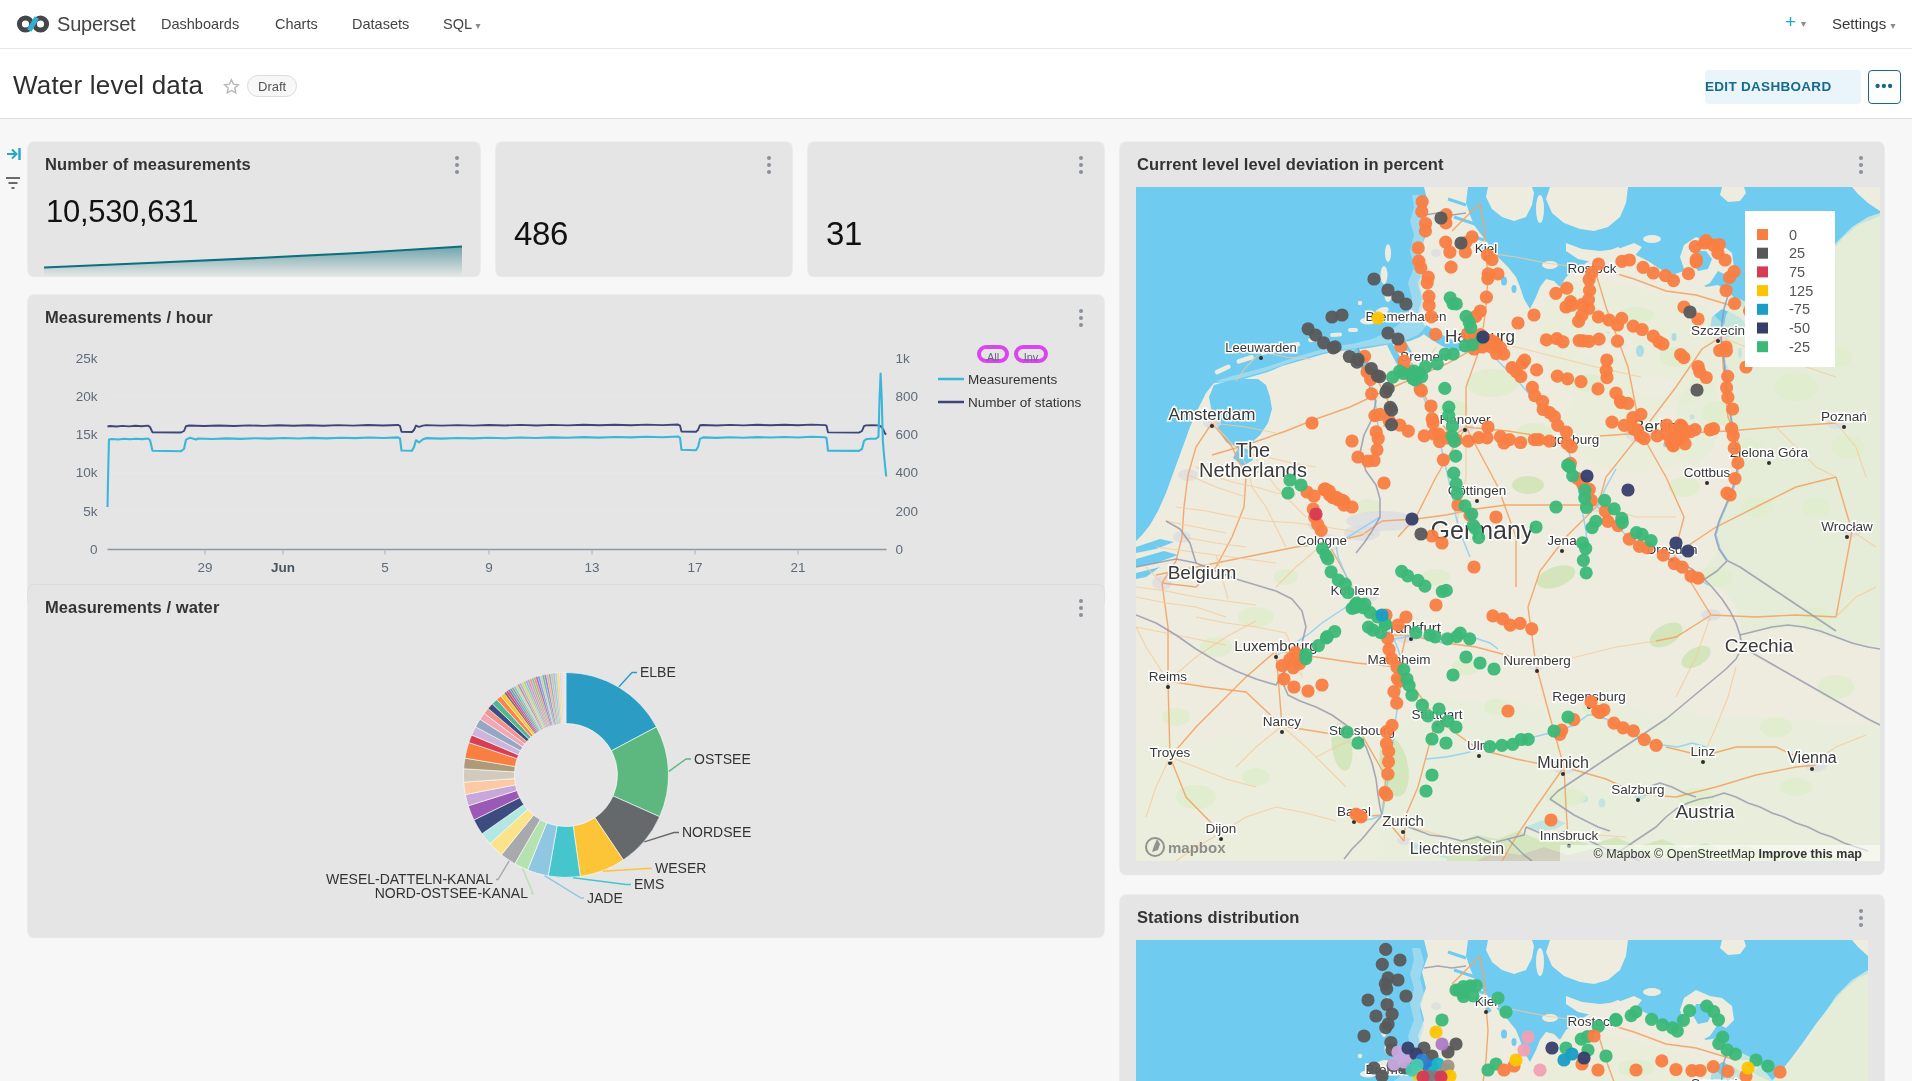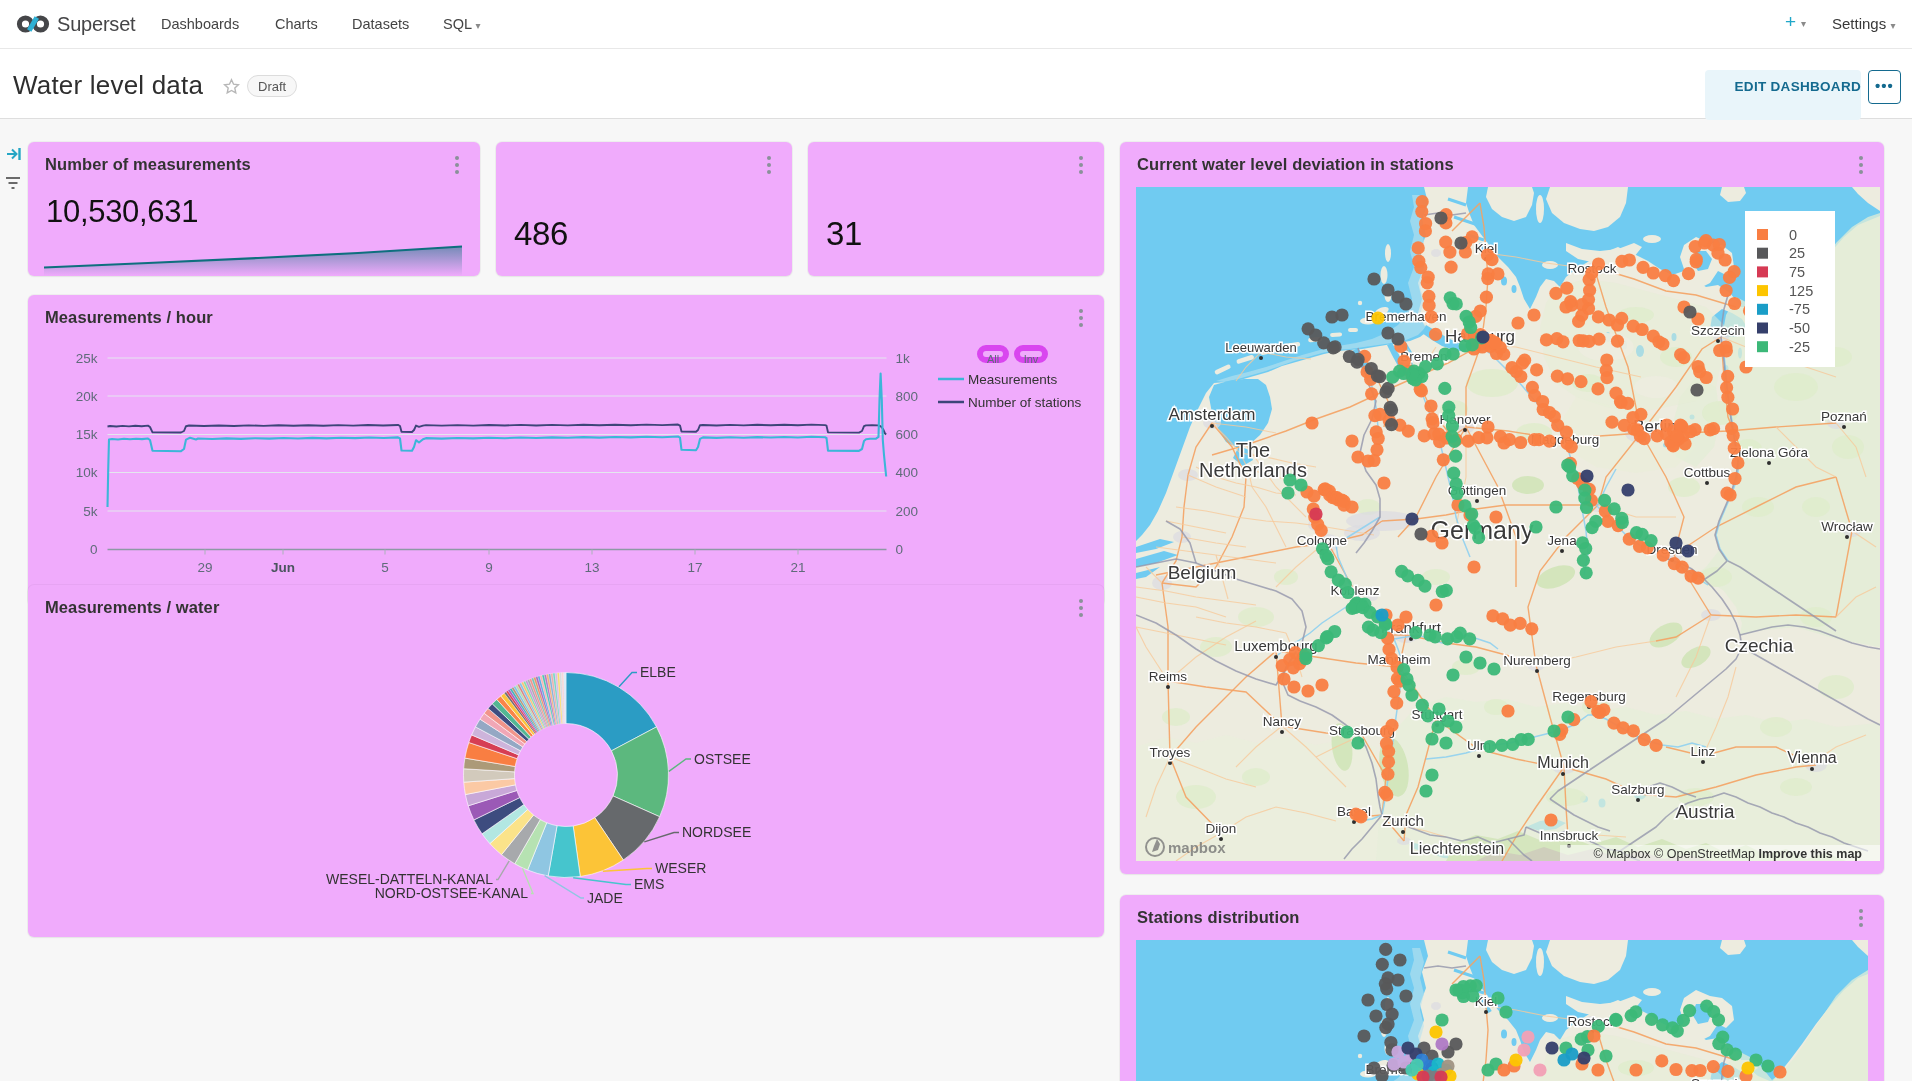--- a/index.html
+++ b/index.html
@@ -5,31 +5,31 @@
  font-family:"Liberation Sans",sans-serif;position:relative}
 .abs{position:absolute}
 .navbar{position:absolute;left:0;top:0;width:1912px;height:49px;background:#fff;
  border-bottom:1px solid #e8e8e8;z-index:5}
 .navitem{position:absolute;top:0;height:48px;line-height:48px;font-size:14.5px;color:#444}
 .titlebar{position:absolute;left:0;top:49px;width:1912px;height:70px;background:#fff;
  border-bottom:1px solid #dedede;z-index:4}
 .h1{position:absolute;left:13px;top:21px;font-size:26px;font-weight:normal;color:#2e2e2e;letter-spacing:0.2px}
 .draft{position:absolute;left:247px;top:26px;height:22px;line-height:20px;padding:1px 10px;
  border:1px solid #dcdcdc;border-radius:11px;background:#f7f7f7;color:#555;font-size:13px}
-.editbtn{position:absolute;left:1705px;top:21px;width:156px;height:50px;background:#e9f5fa;
- border-radius:4px;color:#146a8f;font-weight:bold;font-size:13.5px;text-align:right;
+.editbtn{position:absolute;left:1705px;top:21px;width:156px;height:34px;background:#e9f5fa;
+ border-radius:4px;color:#146a8f;font-weight:bold;font-size:13.5px;text-align:left;
  line-height:34px;letter-spacing:0.3px}
 .dotbtn{position:absolute;left:1868px;top:21px;width:33px;height:34px;border:1px solid #146a8f;
  border-radius:4px;color:#146a8f;font-weight:bold;text-align:center;line-height:30px;font-size:15px;letter-spacing:1px}
-.card{position:absolute;background:#f0abfc;border-radius:6px;box-shadow:0 0 0 1px rgba(0,0,0,0.035),0 1px 2px rgba(0,0,0,0.04)}
+.card{position:absolute;background:#e5e5e5;border-radius:6px;box-shadow:0 0 0 1px rgba(0,0,0,0.035),0 1px 2px rgba(0,0,0,0.04)}
 .ctitle{position:absolute;left:17px;top:13px;font-size:16.5px;font-weight:bold;color:#333;letter-spacing:0.1px}
 .kebab{position:absolute;right:21px;top:14px;width:4px}
 .kebab i{display:block;width:4px;height:4px;border-radius:50%;background:#8a9199;margin-bottom:3px}
 .bignum{position:absolute;left:18px;font-size:31px;color:#111;letter-spacing:-0.3px}
-.leg-pill{position:absolute;border:6px solid #d946ef;border-radius:9px;color:#5f6b7a;
+.leg-pill{position:absolute;border:4px solid #d946ef;border-radius:9px;color:#5f6b7a;
  font-size:11px;text-align:center;height:18px;line-height:16px}
 </style></head><body>
 <div class="navbar">
  <svg class="abs" style="left:16px;top:11px" width="34" height="26" viewBox="0 0 34 26">
   <circle cx="9.5" cy="13" r="6.1" fill="none" stroke="#454649" stroke-width="5"></circle>
   <circle cx="24.5" cy="13" r="6.1" fill="none" stroke="#454649" stroke-width="5"></circle>
   <path d="M13.2,19.6 L20.8,6.4" stroke="#2fb0d4" stroke-width="5"></path>
  </svg>
  <div class="navitem" style="left:57px;font-size:20px;font-weight:normal;color:#454547;letter-spacing:-0.2px">Superset</div>
  <div class="navitem" style="left:161px">Dashboards</div>
@@ -219,21 +219,21 @@
       <text x="606" y="304" font-size="14" fill="#333" text-anchor="start">EMS</text>
       <polyline points="516.6,290.7 553.0,313.0 556.0,313.0" fill="none" stroke="#8fc6e2" stroke-width="1.4"></polyline>
       <text x="559" y="317.5" font-size="14" fill="#333" text-anchor="start">JADE</text>
       <polyline points="494.5,283.3 505.0,308.5 503.0,308.5" fill="none" stroke="#b6e2b2" stroke-width="1.4"></polyline>
       <text x="500" y="313" font-size="14" fill="#333" text-anchor="end">NORD-OSTSEE-KANAL</text>
       <polyline points="481.2,275.9 470.0,294.5 468.0,294.5" fill="none" stroke="#a7a9ac" stroke-width="1.4"></polyline>
       <text x="465" y="299" font-size="14" fill="#333" text-anchor="end">WESEL-DATTELN-KANAL</text>
     </svg>
   </div>
 <div class="card" style="left:1120px;top:142px;width:764px;height:732px">
-    <div class="ctitle">Current water level deviation in stations</div>
+    <div class="ctitle">Current level level deviation in percent</div>
     <div class="kebab">
       <i></i>
       <i></i>
       <i></i>
     </div>
     <div class="abs" style="left:16px;top:45px;width:744px;height:674px;overflow:hidden"><svg width="744" height="674" viewBox="0 0 744 674">
         <rect x="0" y="0" width="744" height="674" fill="#edecdf"></rect>
         <path d="M0,0 H744 V29 L722,38 L708,50 L694,66 L680,84 L666,104 L654,120 L646,130 L636,142 L622,136 L610,126 L602,116 L594,106 L582,98 L570,100 L558,92 L548,84 L536,88 L524,82 L512,74 L500,68 L490,64 L482,60 L472,64 L460,70 L450,76 L440,82 L430,90 L424,100 L418,94 L410,92 L404,100 L400,110 L394,122 L388,112 L384,100 L380,90 L372,80 L362,70 L356,62 L350,54 L344,46 L338,38 L334,28 L330,16 L332,0 L288,0 L292,16 L286,32 L290,48 L284,64 L288,80 L282,96 L286,112 L282,126 L288,138 L292,144 L284,150 L274,154 L262,156 L250,158 L238,160 L226,162 L214,163 L202,164 L188,167 L174,171 L160,175 L146,179 L132,185 L118,189 L104,193 L90,195 L78,196 L70,206 L62,222 L54,240 L46,262 L38,284 L30,306 L22,324 L14,338 L6,348 L0,354 Z" fill="#70cbf1"></path>
         <path d="M0,360 L24,352 L38,355 L20,362 L0,366 Z" fill="#70cbf1"></path>
         <path d="M0,372 L28,364 L42,368 L20,376 L0,380 Z" fill="#70cbf1"></path>

